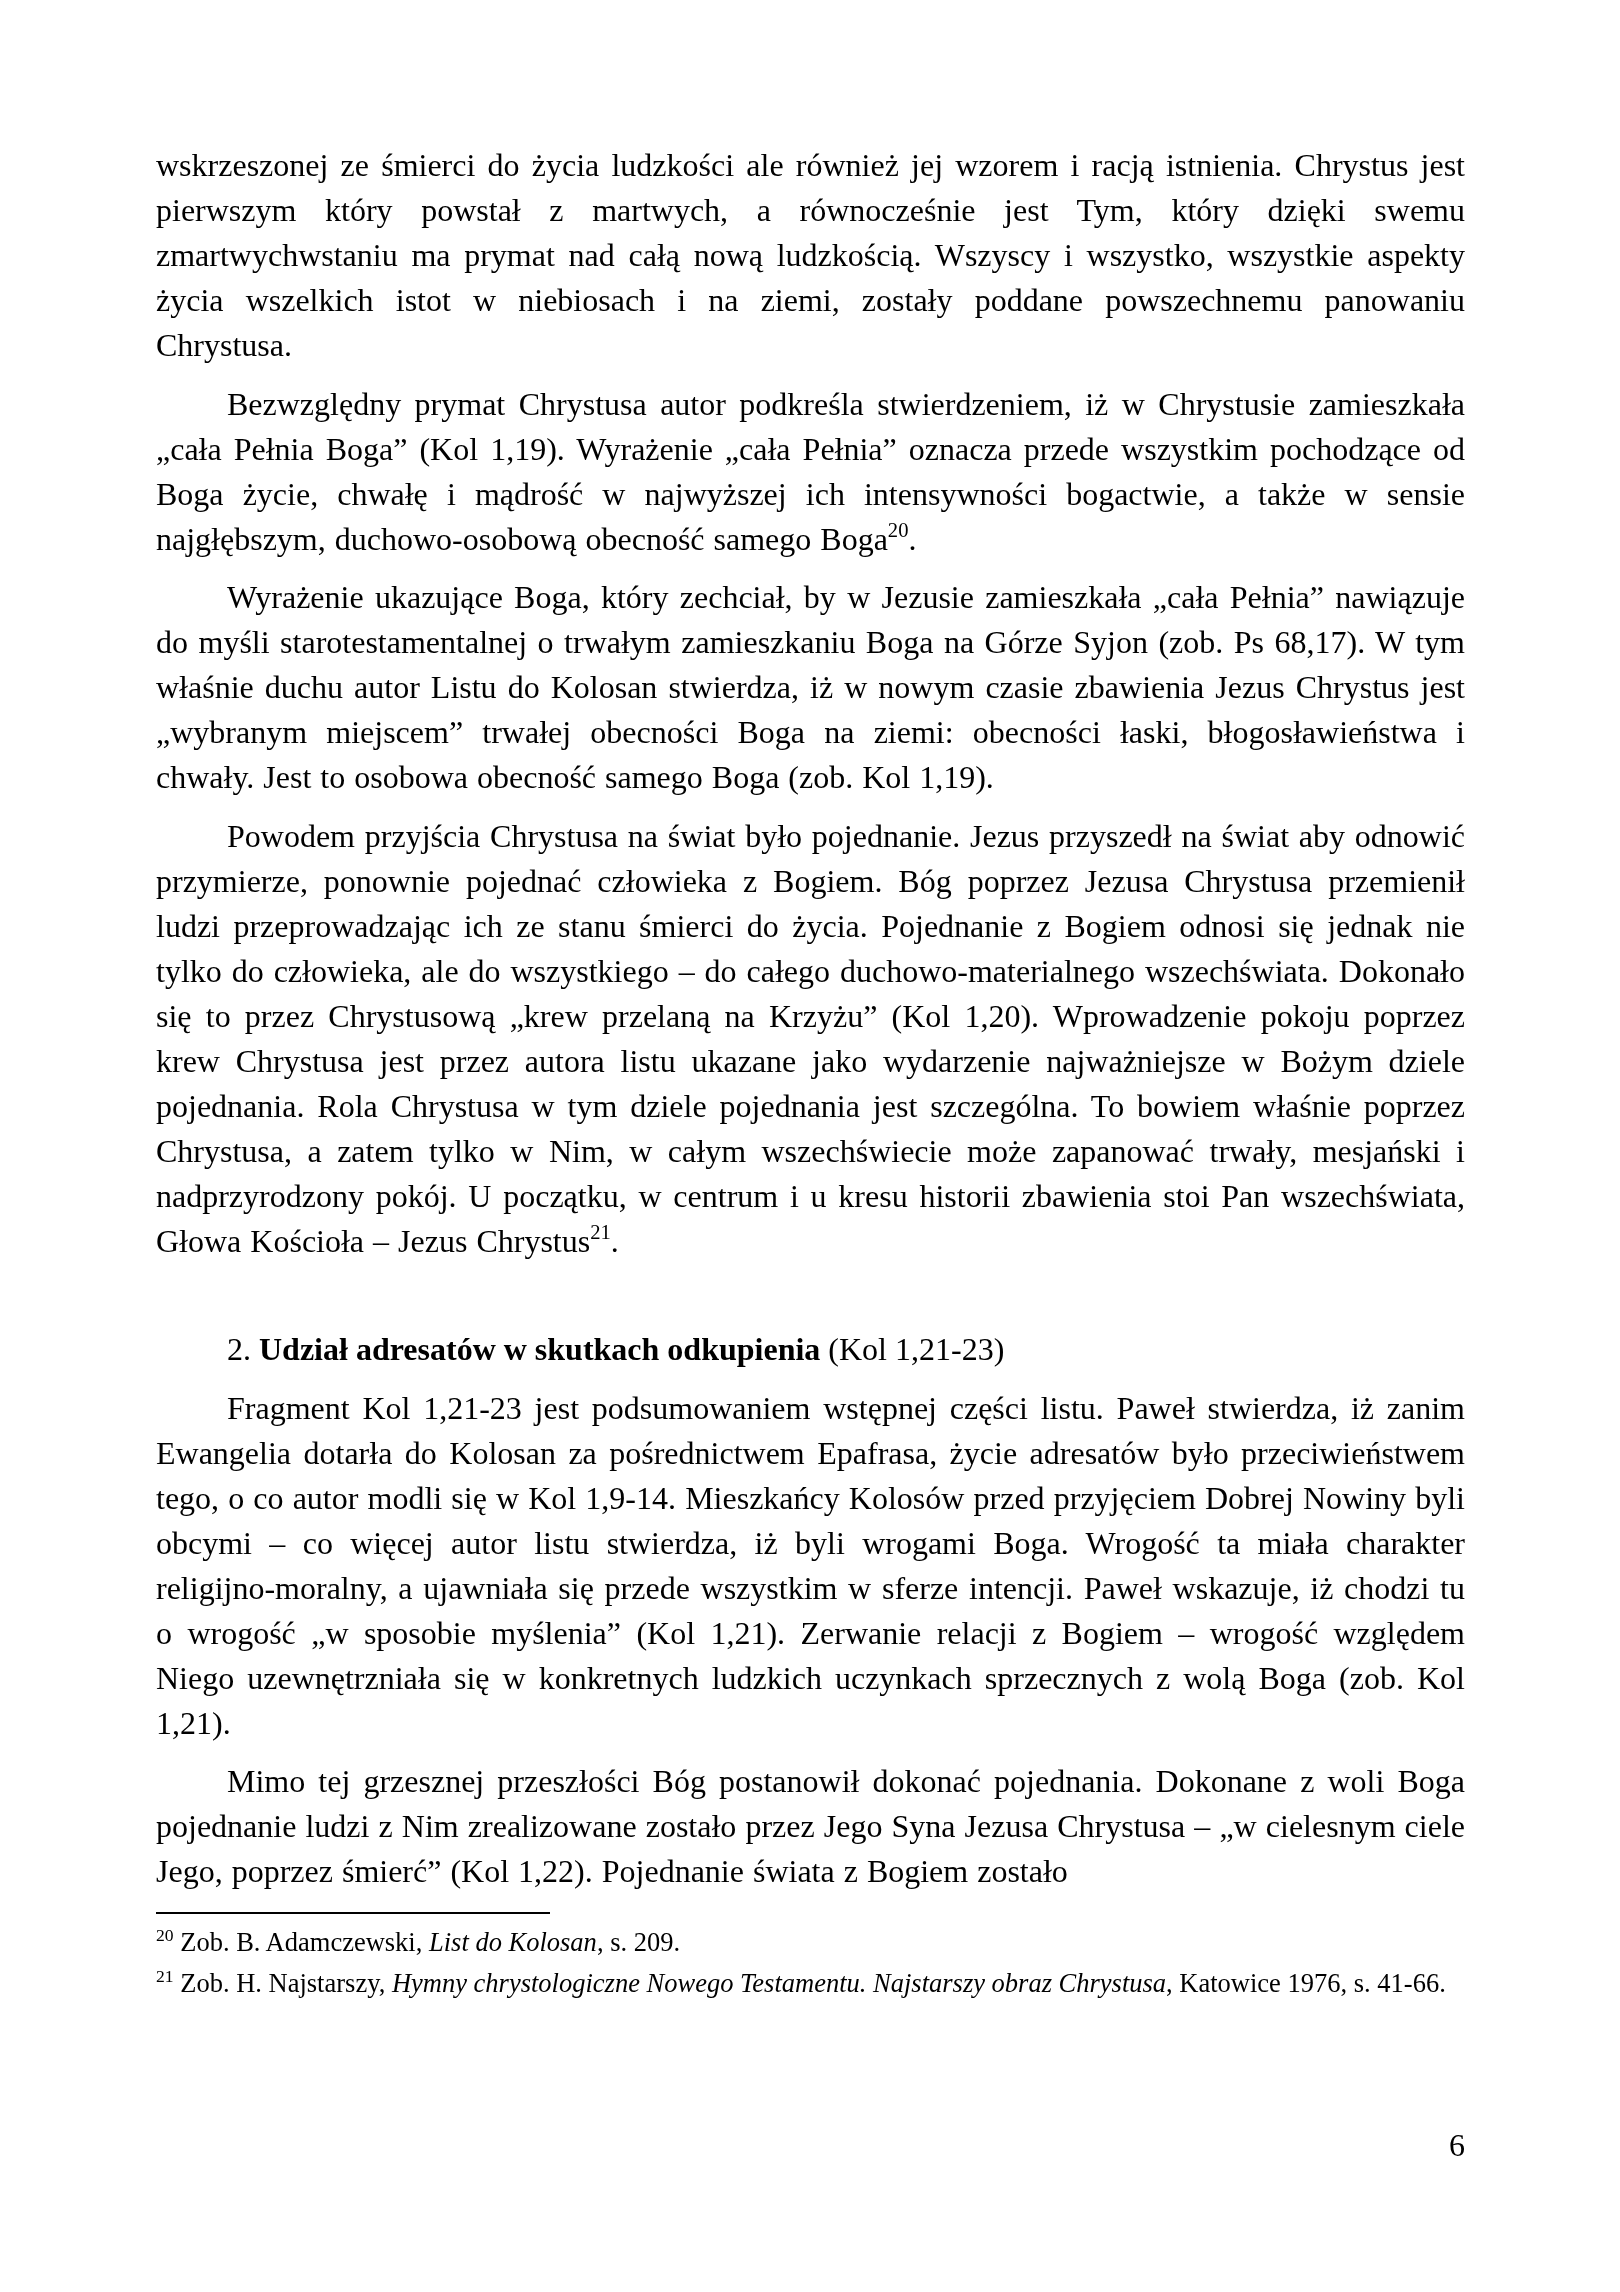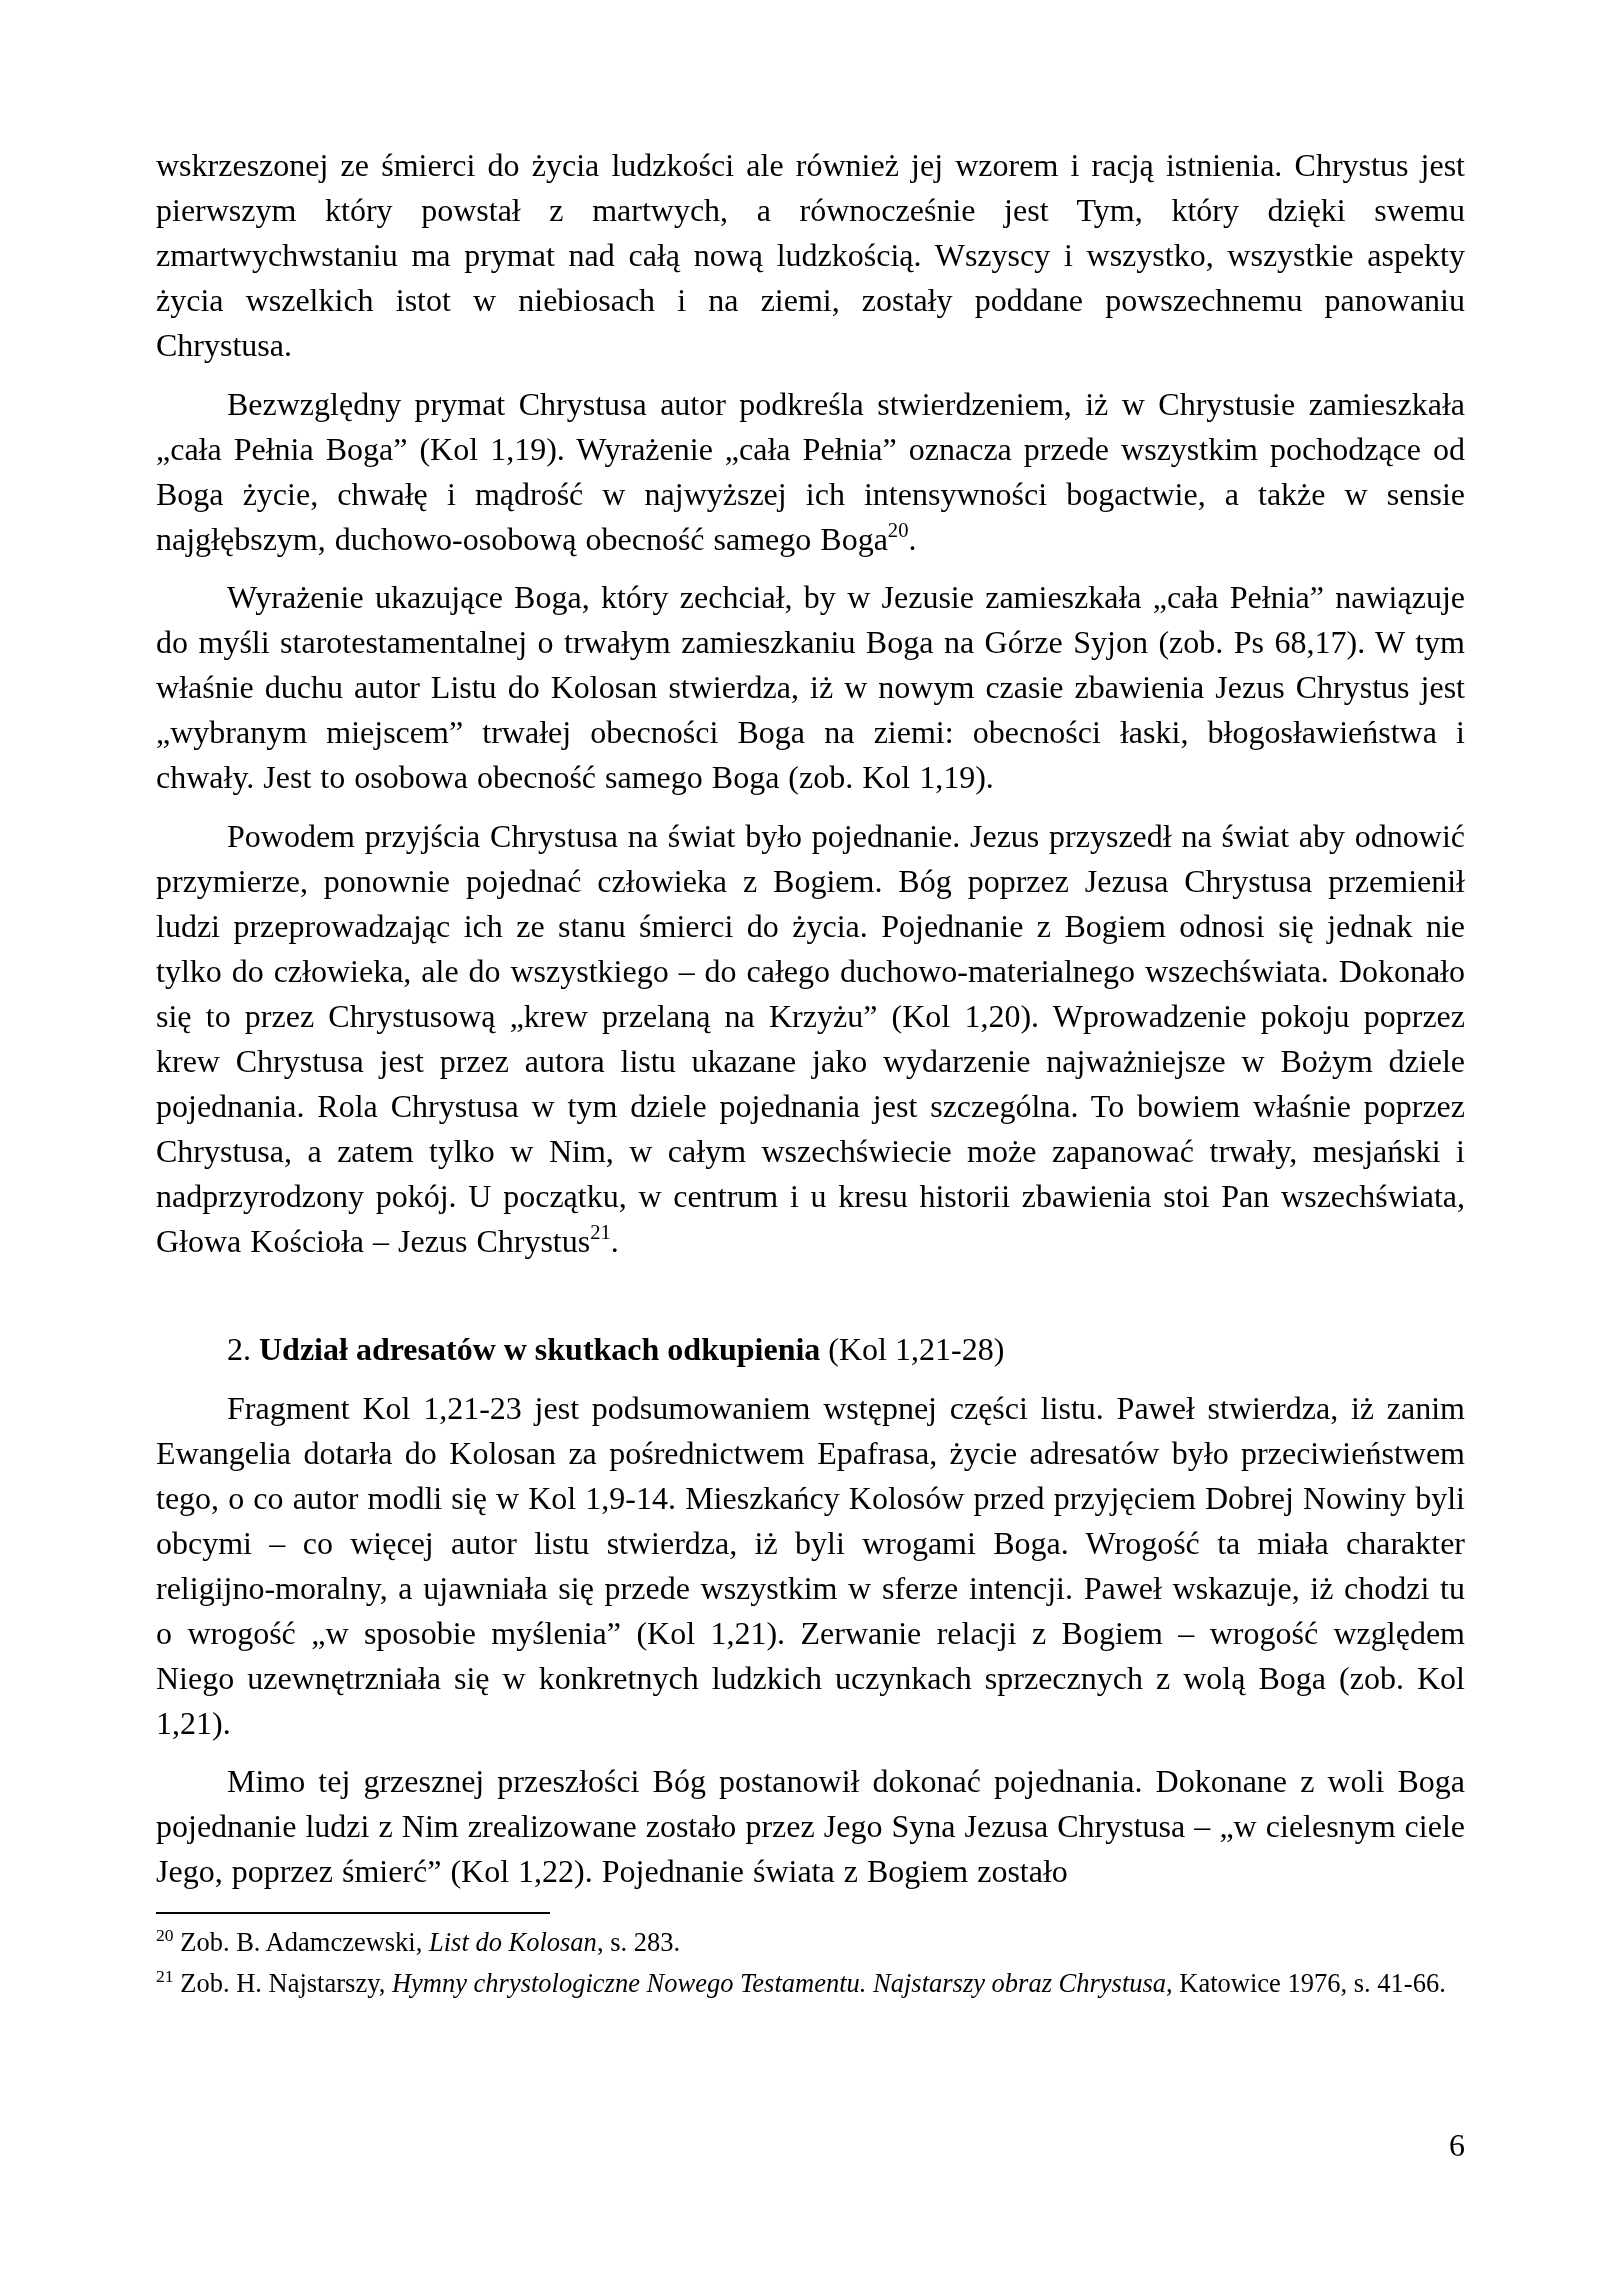--- a/index.html
+++ b/index.html
@@ -74,25 +74,25 @@
 </head>
 <body>
 
 <div class="page">
   <div class="content">
     <div id="sections">
         <p class="body-par no-indent"><span class="">wskrzeszonej ze śmierci do życia ludzkości ale również jej wzorem i racją istnienia. Chrystus jest pierwszym który powstał z martwych, a równocześnie jest Tym, który dzięki swemu zmartwychwstaniu ma prymat nad całą nową ludzkością. Wszyscy i wszystko, wszystkie aspekty życia wszelkich istot w niebiosach i na ziemi, zostały poddane powszechnemu panowaniu Chrystusa.</span></p>
         <p class="body-par"><span class="">Bezwzględny prymat Chrystusa autor podkreśla stwierdzeniem, iż w Chrystusie zamieszkała „cała Pełnia Boga” (Kol 1,19). Wyrażenie „cała Pełnia” oznacza przede wszystkim pochodzące od Boga życie, chwałę i mądrość w najwyższej ich intensywności bogactwie, a także w sensie najgłębszym, duchowo-osobową obecność samego Boga</span><sup class="fnref">20</sup><span class="">.</span></p>
         <p class="body-par"><span class="">Wyrażenie ukazujące Boga, który zechciał, by w Jezusie zamieszkała „cała Pełnia” nawiązuje do myśli starotestamentalnej o trwałym zamieszkaniu Boga na Górze Syjon (zob. Ps 68,17). W tym właśnie duchu autor Listu do Kolosan stwierdza, iż w nowym czasie zbawienia Jezus Chrystus jest „wybranym miejscem” trwałej obecności Boga na ziemi: obecności łaski, błogosławieństwa i chwały. Jest to osobowa obecność samego Boga (zob. Kol 1,19).</span></p>
         <p class="body-par"><span class="">Powodem przyjścia Chrystusa na świat było pojednanie. Jezus przyszedł na świat aby odnowić przymierze, ponownie pojednać człowieka z Bogiem. Bóg poprzez Jezusa Chrystusa przemienił ludzi przeprowadzając ich ze stanu śmierci do życia. Pojednanie z Bogiem odnosi się jednak nie tylko do człowieka, ale do wszystkiego – do całego duchowo-materialnego wszechświata. Dokonało się to przez Chrystusową „krew przelaną na Krzyżu” (Kol 1,20). Wprowadzenie pokoju poprzez krew Chrystusa jest przez autora listu ukazane jako wydarzenie najważniejsze w Bożym dziele pojednania. Rola Chrystusa w tym dziele pojednania jest szczególna. To bowiem właśnie poprzez Chrystusa, a zatem tylko w Nim, w całym wszechświecie może zapanować trwały, mesjański i nadprzyrodzony pokój. U początku, w centrum i u kresu historii zbawienia stoi Pan wszechświata, Głowa Kościoła – Jezus Chrystus</span><sup class="fnref">21</sup><span class="">.</span></p>
-        <h2 class="section-heading"><span class="">2. </span><span class="b">Udział adresatów w skutkach odkupienia</span><span class=""> (Kol 1,21-28)</span></h2>
+        <h2 class="section-heading"><span class="">2. </span><span class="b">Udział adresatów w skutkach odkupienia</span><span class=""> (Kol 1,21-23)</span></h2>
         <p class="body-par"><span class="">Fragment Kol 1,21-23 jest podsumowaniem wstępnej części listu. Paweł stwierdza, iż zanim Ewangelia dotarła do Kolosan za pośrednictwem Epafrasa, życie adresatów było przeciwieństwem tego, o co autor modli się w Kol 1,9-14. Mieszkańcy Kolosów przed przyjęciem Dobrej Nowiny byli obcymi – co więcej autor listu stwierdza, iż byli wrogami Boga. Wrogość ta miała charakter religijno-moralny, a ujawniała się przede wszystkim w sferze intencji. Paweł wskazuje, iż chodzi tu o wrogość „w sposobie myślenia” (Kol 1,21). Zerwanie relacji z Bogiem – wrogość względem Niego uzewnętrzniała się w konkretnych ludzkich uczynkach sprzecznych z wolą Boga (zob. Kol 1,21).</span></p>
         <p class="body-par"><span class="">Mimo tej grzesznej przeszłości Bóg postanowił dokonać pojednania. Dokonane z woli Boga pojednanie ludzi z Nim zrealizowane zostało przez Jego Syna Jezusa Chrystusa – „w cielesnym ciele Jego, poprzez śmierć” (Kol 1,22). Pojednanie świata z Bogiem zostało</span></p>
       </div>
     <div class="footnote-sep"></div>
     <div id="footnotes">
-        <p class="footnote"><sup class="fnref">20</sup> <span class="">Zob. B. Adamczewski, </span><span class=" i">List do Kolosan</span><span class="">, s. 283.</span></p>
+        <p class="footnote"><sup class="fnref">20</sup> <span class="">Zob. B. Adamczewski, </span><span class=" i">List do Kolosan</span><span class="">, s. 209.</span></p>
         <p class="footnote"><sup class="fnref">21</sup> <span class="">Zob. H. Najstarszy, </span><span class=" i">Hymny chrystologiczne Nowego Testamentu. Najstarszy obraz Chrystusa</span><span class="">, Katowice 1976, s. 41-66.</span></p>
       </div>
   </div>
   <div class="page-number">6</div>
 </div>
 
 
 </body></html>

